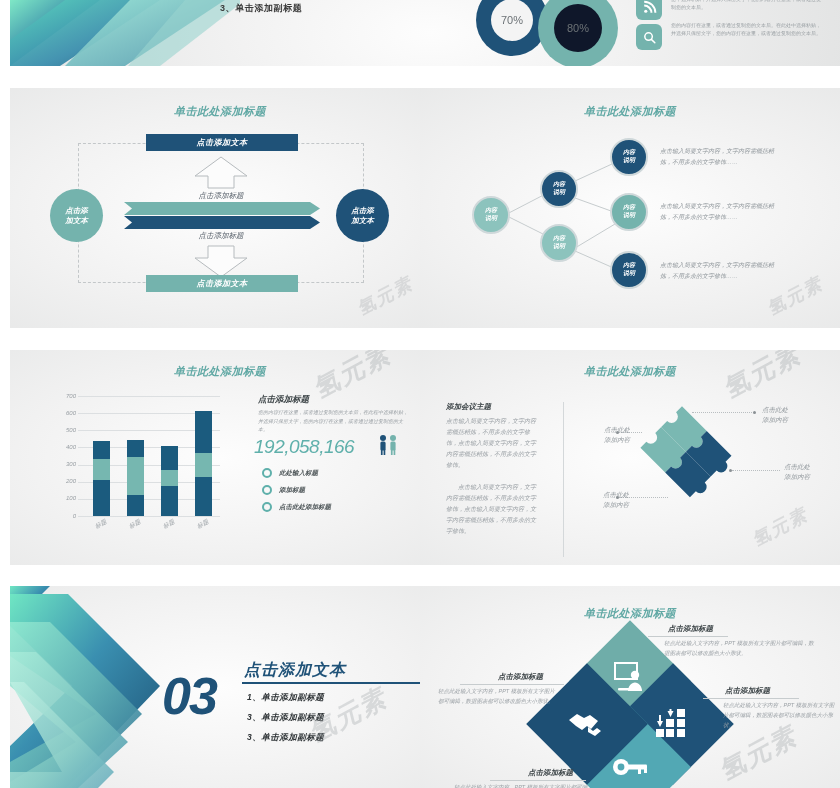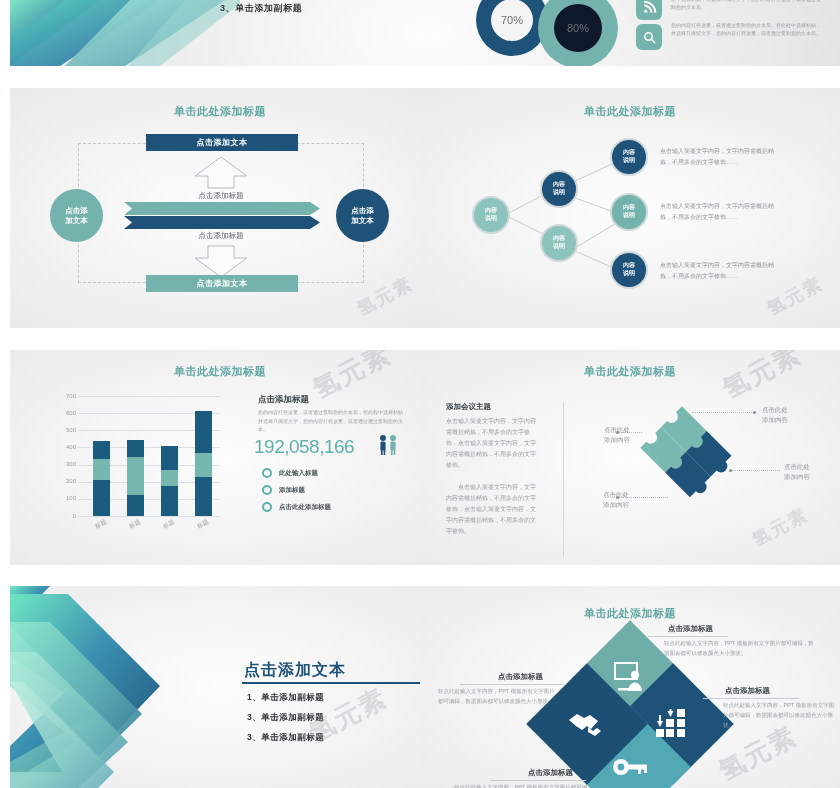--- a/index.html
+++ b/index.html
@@ -4,21 +4,21 @@
 <style>
   * { box-sizing: border-box; margin:0; padding:0; }
   html,body { width:840px; height:788px; background:#ffffff;
     font-family:"Liberation Sans", sans-serif; }
   #page { position:relative; width:840px; height:788px; overflow:hidden; background:#fff; }
 
   .slide { position:absolute; left:10px; width:840px; overflow:hidden;
     background:
       radial-gradient(ellipse 420px 200px at 50% 50%, #fdfdfd 0%, #f2f2f2 45%, #e3e4e4 100%);
   }
-  .slide.half { width:420px; }
+  .slide.half { width:420px;font-style:italic; }
   .gap { position:absolute; left:0; width:840px; background:#ffffff; }
 
   .sld-title { position:absolute; width:100%; text-align:center;
     color:#62a9a5; font-size:11px; font-weight:bold; letter-spacing:.5px; }
 
   
   .wm { position:absolute; color:rgba(150,155,158,.30); font-size:26px;
         font-weight:bold; transform:rotate(-28deg); letter-spacing:2px;
         pointer-events:none; user-select:none; white-space:nowrap; }
   .wm.sm { font-size:18px; color:rgba(150,155,158,.26); }
@@ -386,20 +386,21 @@
           <stop offset="100%" stop-color="#5fa8ba"></stop>
         </linearGradient>
       </defs>
       <polygon points="0,0 40,0 0,40" fill="url(#g4a)"></polygon>
       <polygon points="0,8 58,8 150,100 58,196 0,196 0,160 62,100 0,40" fill="url(#g4a)"></polygon>
       <polygon points="0,36 40,36 132,128 56,202 0,202 0,176 86,128 0,70" fill="url(#g4b)" opacity=".92"></polygon>
       <polygon points="0,66 26,66 118,156 68,202 0,202 0,196 66,156 0,100" fill="url(#g4c)" opacity=".9"></polygon>
       <polygon points="0,96 14,96 104,186 88,202 0,202 0,186 52,186" fill="url(#g4d)" opacity=".85"></polygon>
     </svg>
 
+    <div class="bignumber" style="left:152px; top:80px;">03</div>
     <div class="sec-title" style="left:234px; top:74px;">点击添加文本</div>
     <div class="sec-rule" style="left:232px; top:96px; width:186px;"></div>
     <div class="sec-item" style="left:237px; top:106px;">1、单击添加副标题</div>
     <div class="sec-item" style="left:237px; top:126px;">3、单击添加副标题</div>
     <div class="sec-item" style="left:237px; top:146px;">3、单击添加副标题</div>
 
     <div class="wm" style="left:296px; top:112px;">氢元素</div>
   </div>
 
   <div class="slide half" id="s4r">

